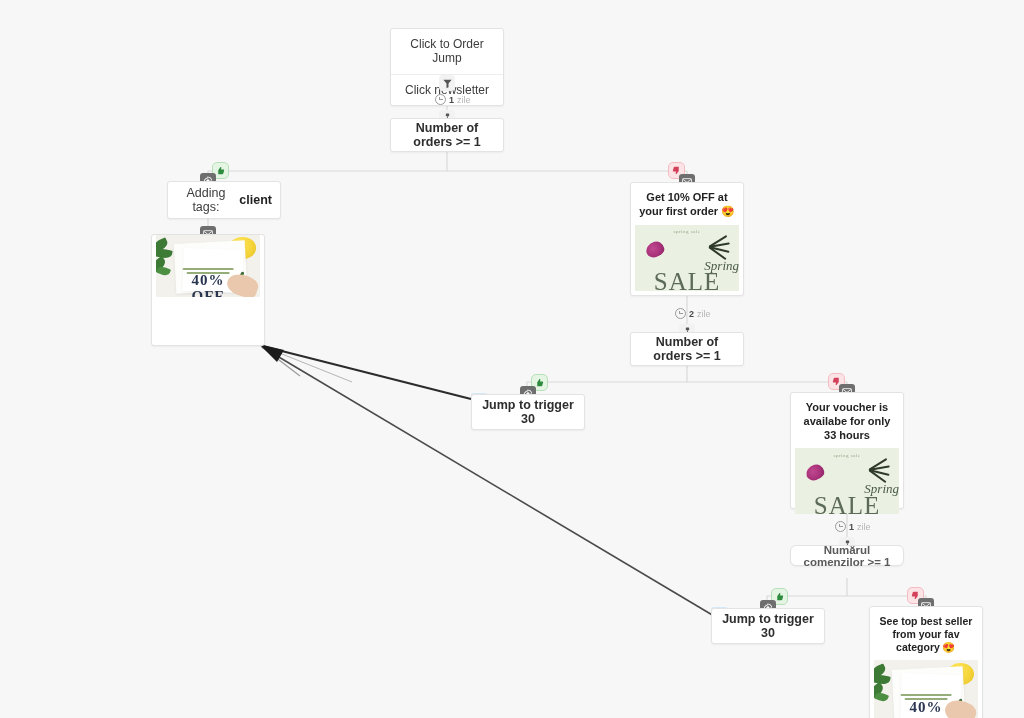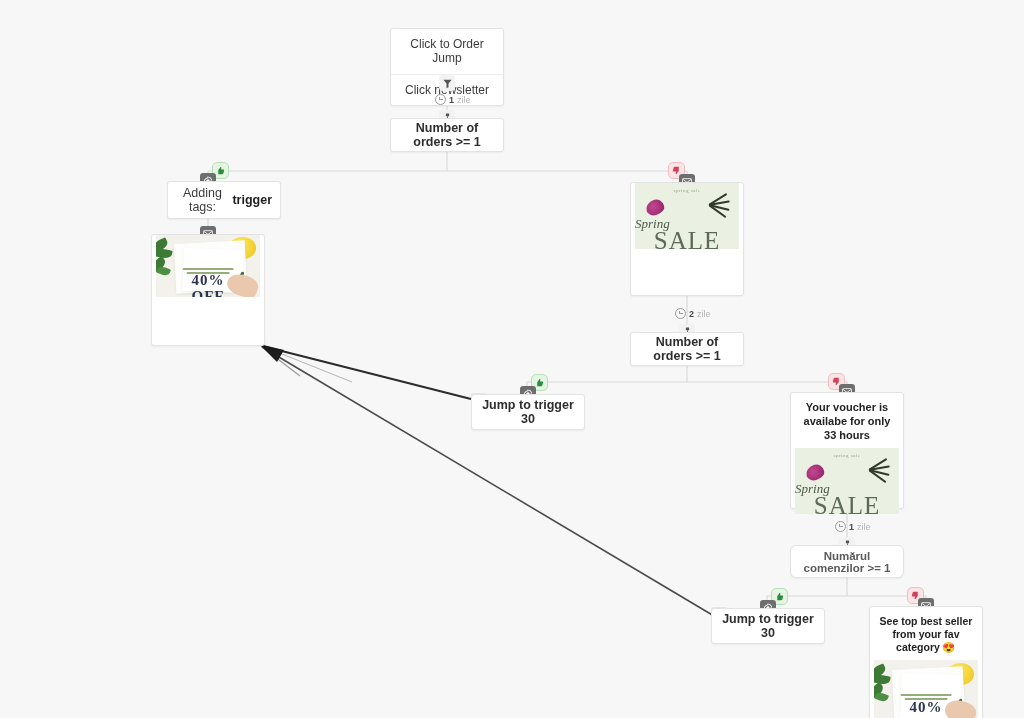--- a/index.html
+++ b/index.html
@@ -60,21 +60,21 @@
     transform:rotate(-18deg);
   }
   .spring .leaf{
     position:absolute;right:9%;top:24%;width:20%;height:16%;
   }
   .spring .leaf i{
     position:absolute;left:0;top:50%;width:100%;height:2px;background:#2f3a2b;
     transform-origin:0 50%;border-radius:2px;
   }
   .spring .word{
-    position:absolute;left:0;right:0;top:50%;text-align:left;
+    position:absolute;left:0;right:0;top:50%;text-align:right;
     font-family:"Liberation Serif",serif;font-style:italic;
     color:#4a5a46;font-size:13px;
   }
   .spring .sale{
     position:absolute;left:0;right:0;top:66%;text-align:center;
     font-family:"Liberation Serif",serif;
     color:#5c6b57;font-size:25px;letter-spacing:1px;
   }
 
   
@@ -239,21 +239,21 @@
       </svg>
   </div>
   <div class="badge gear" style="left:200px;top:157px;">
     <svg width="10" height="10" viewBox="0 0 12 12">
         <circle cx="6" cy="6" r="2" fill="#fff"></circle>
         <path d="M6 .8l1 1.3 1.6-.5.4 1.6 1.6.5-.9 1.4.9 1.4-1.6.5-.4 1.6-1.6-.5-1 1.3-1-1.3-1.6.5-.4-1.6L1.4 7.5 2.3 6.1 1.4 4.7 3 4.2l.4-1.6 1.6.5z" fill="none" stroke="#fff" stroke-width="1"></path>
       </svg>
   </div>
   <div class="node" style="left:167px;top:165px;width:114px;height:38px;">
     <div class="cond">
-      <span class="tag-label">Adding tags:</span>&nbsp;<span class="tag-strong">trigger</span>
+      <span class="tag-label">Adding tags:</span>&nbsp;<span class="tag-strong">client</span>
     </div>
   </div>
 
   <div class="badge mail" style="left:200px;top:210px;">
     <svg width="10" height="8" viewBox="0 0 12 9">
         <rect x=".5" y=".5" width="11" height="8" rx="1" fill="none" stroke="#fff" stroke-width="1"></rect>
         <path d="M.9 1.2L6 5 11.1 1.2" fill="none" stroke="#fff" stroke-width="1"></path>
       </svg>
   </div>
   <div class="node" style="left:151px;top:218px;width:114px;height:112px;">
@@ -285,20 +285,21 @@
         <path d="M9 1v5.5l-3 4.2c-.8.1-1.3-.4-1.1-1.2l.4-2.1h-3C1.4 7.4 1 6.7 1.2 6l1.1-4c.2-.7.7-1 1.3-1z" fill="#d2405a"></path>
       </svg>
   </div>
   <div class="badge mail" style="left:679px;top:158px;">
     <svg width="10" height="8" viewBox="0 0 12 9">
         <rect x=".5" y=".5" width="11" height="8" rx="1" fill="none" stroke="#fff" stroke-width="1"></rect>
         <path d="M.9 1.2L6 5 11.1 1.2" fill="none" stroke="#fff" stroke-width="1"></path>
       </svg>
   </div>
   <div class="node" style="left:630px;top:166px;width:114px;height:114px;">
+    <div class="mail-title">Get 10% OFF at your first order 😍</div>
     <div class="thumb spring" style="width:104px;height:66px;">
       <div class="logo">spring sale</div>
       <div class="flower"></div>
       <div class="leaf">
         <i style="transform:rotate(-32deg);"></i>
         <i style="transform:rotate(-10deg);"></i>
         <i style="transform:rotate(14deg);"></i>
         <i style="transform:rotate(36deg);"></i>
       </div>
       <div class="word">Spring</div>
@@ -376,21 +377,21 @@
 
   <div class="badge split" style="left:839px;top:521px;">
     <svg width="11" height="11" viewBox="0 0 12 12">
         <rect x="4.2" y="0.6" width="3.6" height="3" rx=".6" fill="#555"></rect>
         <rect x="0.6" y="8" width="3.4" height="3" rx=".6" fill="#555"></rect>
         <rect x="8" y="8" width="3.4" height="3" rx=".6" fill="#555"></rect>
         <path d="M6 3.6v2.6M2.3 8V6.2h7.4V8" stroke="#555" stroke-width=".9" fill="none"></path>
       </svg>
   </div>
 
-  <div class="node" style="left:790px;top:529px;width:114px;height:33px;border-radius:6px;">
+  <div class="node" style="left:790px;top:529px;width:114px;height:21px;border-radius:6px;">
     <div class="cond light">Numărul comenzilor &gt;= 1</div>
   </div>
 
   <div class="badge yes" style="left:771px;top:572px;">
     <svg width="9" height="9" viewBox="0 0 12 12">
         <path d="M3 11V5.5l3-4.2c.8-.1 1.3.4 1.1 1.2L6.7 4.6h3c.9 0 1.3.7 1.1 1.4l-1.1 4c-.2.7-.7 1-1.3 1z" fill="#2e8b3e"></path>
       </svg>
   </div>
   <div class="badge gear" style="left:760px;top:584px;">
     <svg width="10" height="10" viewBox="0 0 12 12">

